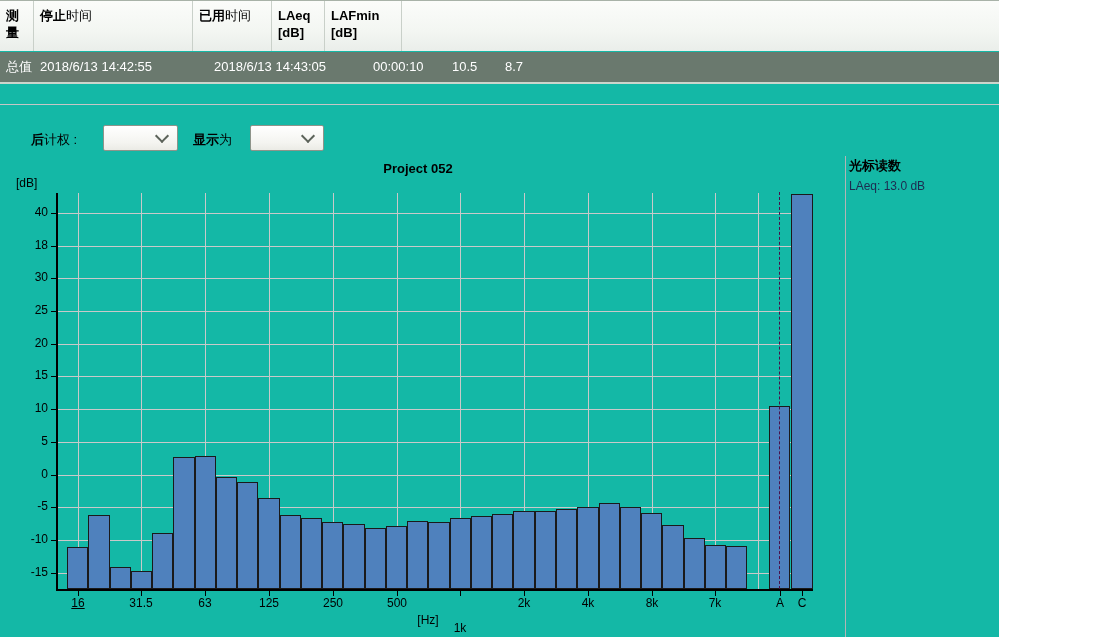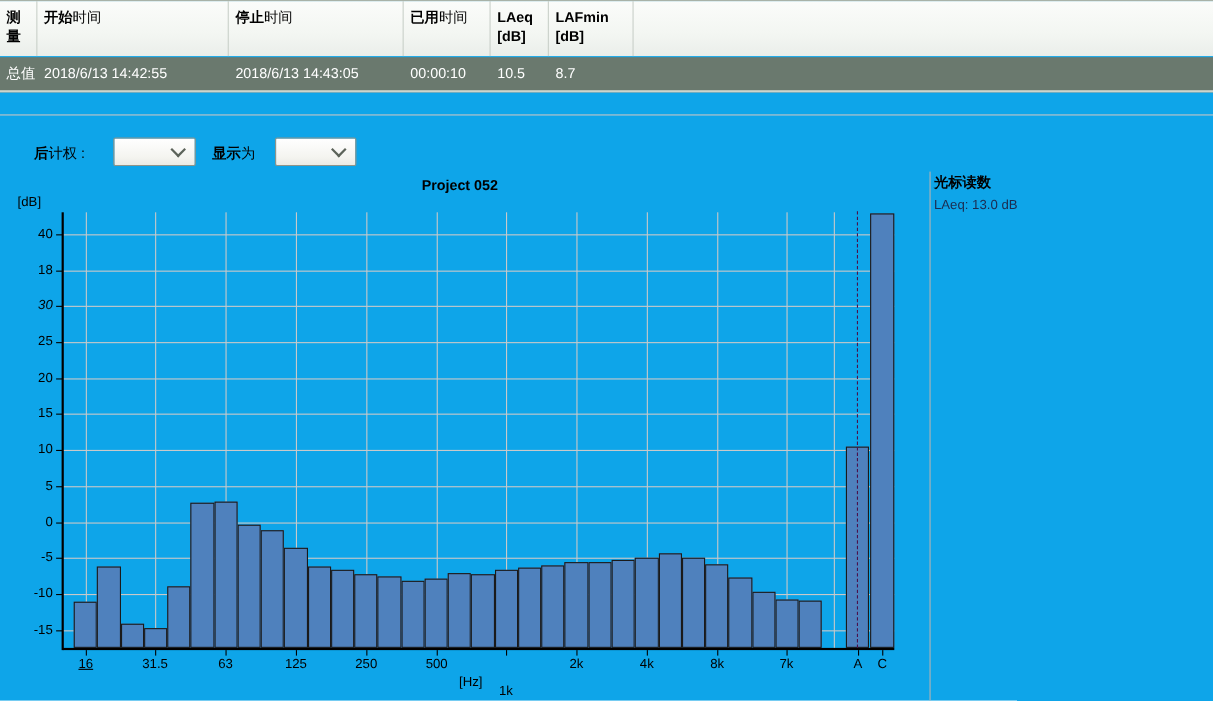--- a/index.html
+++ b/index.html
@@ -1,16 +1,16 @@
 <!DOCTYPE html>
 <html><head>
 <meta charset="utf-8">
 <style>
   html,body{margin:0;padding:0;background:#fff;}
-  #root{position:relative;width:1103px;height:637px;overflow:hidden;background:#0ea5e9;
+  #root{position:relative;width:999px;height:637px;overflow:hidden;background:#14b8a6;
         font-family:"Liberation Sans","DejaVu Sans",sans-serif;color:#000;}
   
   .thead{position:absolute;left:0;top:0;width:1103px;height:51px;display:flex;
          background:linear-gradient(180deg,#fbfcfa 0%,#f3f6f2 60%,#eaeeea 100%);
          border-top:1px solid #a8b2a8;box-sizing:border-box;font-size:13px;line-height:17px;}
   .th{box-sizing:border-box;border-right:1px solid #c9d0c9;padding:6px 4px 0 6px;}
   .th .b{font-weight:bold;}
   .th:last-child{border-right:none;}
   .trow{position:absolute;left:0;top:52px;width:1103px;height:30px;display:flex;
         background:#6a796e;color:#ffffff;font-size:13px;line-height:29px;
@@ -48,23 +48,20 @@
 </style>
 </head>
 <body>
 
 <div id="root">
 
   <div class="thead">
     <div class="th w0">
       <span class="b">测量</span><span></span>
     </div>
-    <div class="th w1">
-      <span class="b">开始</span><span>时间</span>
-    </div>
     <div class="th w2">
       <span class="b">停止</span><span>时间</span>
     </div>
     <div class="th w3">
       <span class="b">已用</span><span>时间</span>
     </div>
     <div class="th w4">
       <div><span class="b">LAeq</span></div>
       <div><span class="b">[dB]</span></div>
     </div>
@@ -108,21 +105,21 @@
 
   <div id="chartLayer">
       <div class="hgrid" style="left: 57px; top: 213px; width: 756px; height: 1px;"></div>
       <div class="ytick" style="left: 51px; top: 213px; width: 6px; height: 1px;"></div>
       <div class="ylab" style="left: 8px; top: 205px;">40</div>
       <div class="hgrid" style="left: 57px; top: 246px; width: 756px; height: 1px;"></div>
       <div class="ytick" style="left: 51px; top: 246px; width: 6px; height: 1px;"></div>
       <div class="ylab" style="left: 8px; top: 238px;">18</div>
       <div class="hgrid" style="left: 57px; top: 278px; width: 756px; height: 1px;"></div>
       <div class="ytick" style="left: 51px; top: 278px; width: 6px; height: 1px;"></div>
-      <div class="ylab" style="left: 8px; top: 270px; font-style: italic;">30</div>
+      <div class="ylab" style="left: 8px; top: 270px;">30</div>
       <div class="hgrid" style="left: 57px; top: 311px; width: 756px; height: 1px;"></div>
       <div class="ytick" style="left: 51px; top: 311px; width: 6px; height: 1px;"></div>
       <div class="ylab" style="left: 8px; top: 303px;">25</div>
       <div class="hgrid" style="left: 57px; top: 344px; width: 756px; height: 1px;"></div>
       <div class="ytick" style="left: 51px; top: 344px; width: 6px; height: 1px;"></div>
       <div class="ylab" style="left: 8px; top: 336px;">20</div>
       <div class="hgrid" style="left: 57px; top: 376px; width: 756px; height: 1px;"></div>
       <div class="ytick" style="left: 51px; top: 376px; width: 6px; height: 1px;"></div>
       <div class="ylab" style="left: 8px; top: 368px;">15</div>
       <div class="hgrid" style="left: 57px; top: 409px; width: 756px; height: 1px;"></div>

